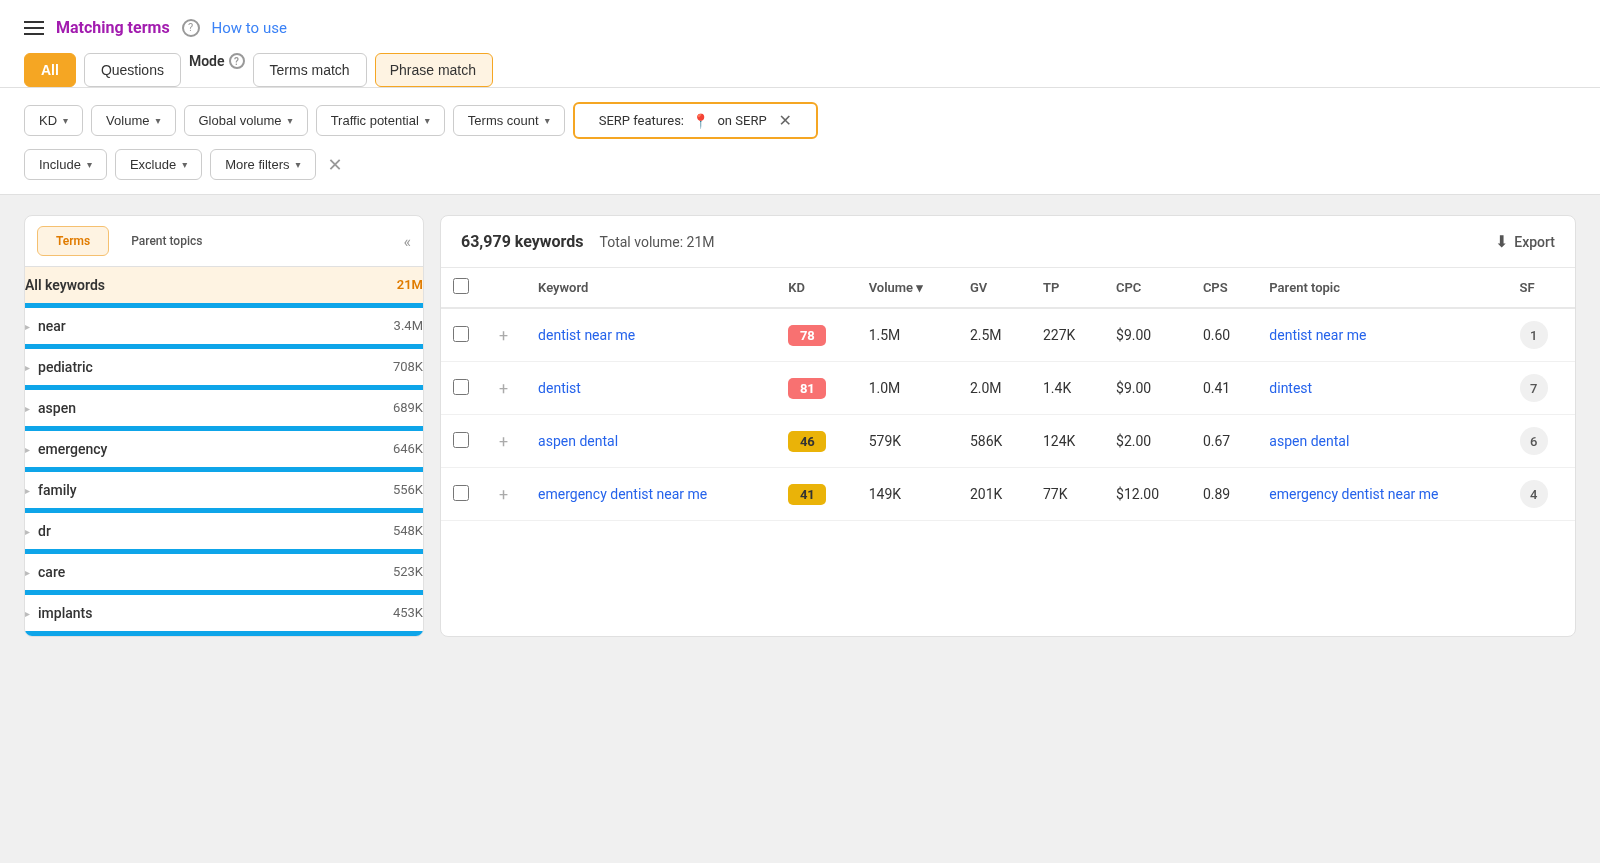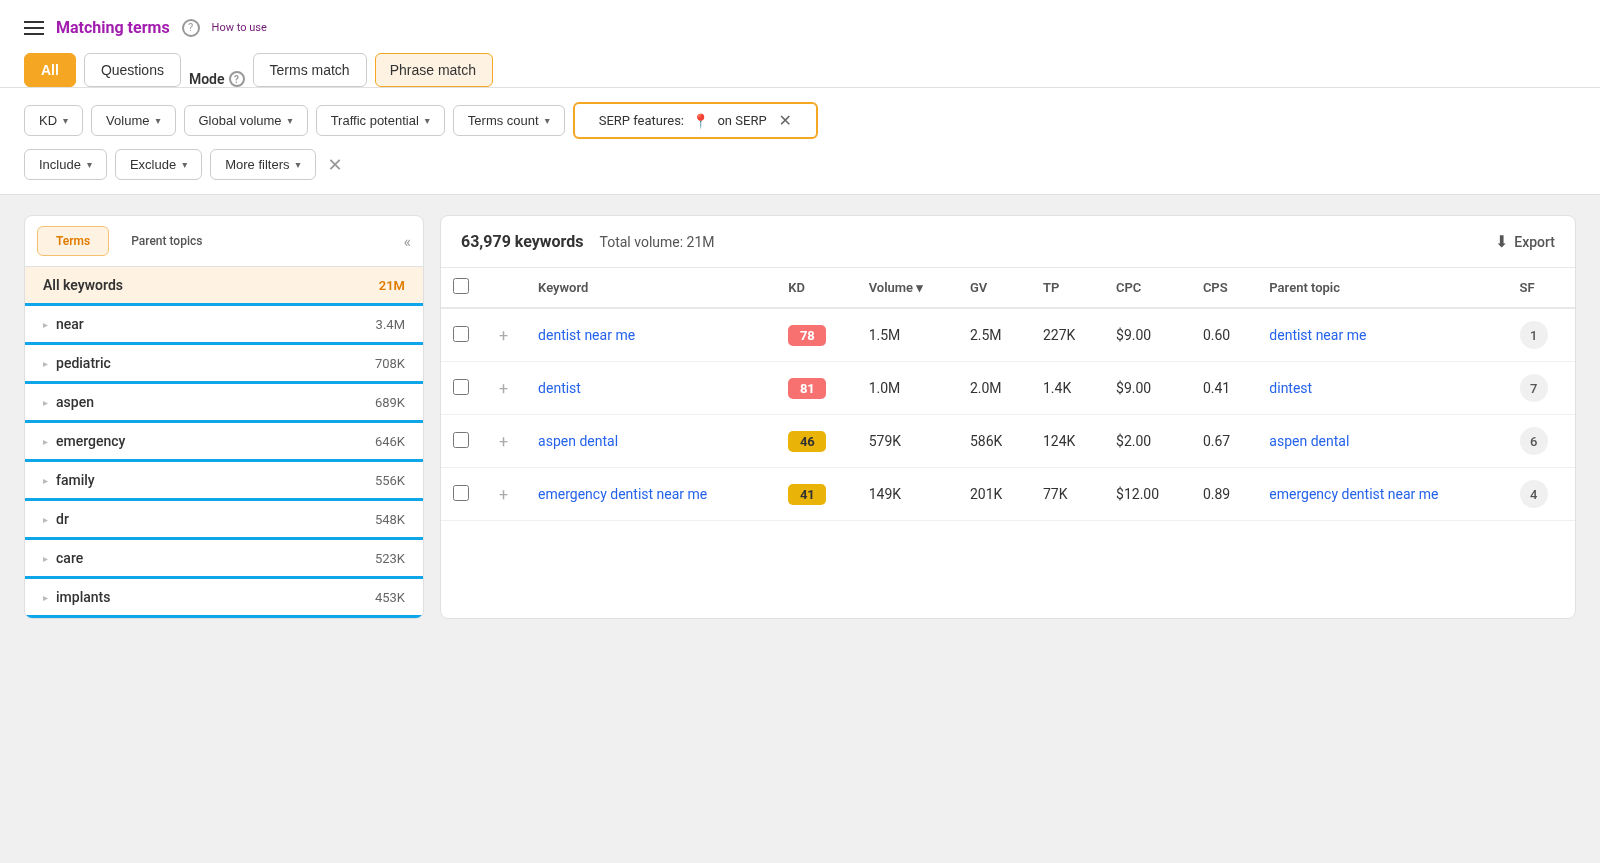--- a/index.html
+++ b/index.html
@@ -7,24 +7,24 @@
 
     .app-container { background: #f0f0f0; min-height: 863px; }
 
     
     .header { background: #fff; padding: 18px 24px 0 24px; border-bottom: 1px solid #e0e0e0; }
     .header-top { display: flex; align-items: center; gap: 12px; margin-bottom: 16px; }
     .menu-icon { cursor: pointer; display: flex; flex-direction: column; gap: 4px; }
     .menu-icon span { display: block; width: 20px; height: 2px; background: #333; }
     .page-title { font-size: 16px; font-weight: 700; color: #a21caf; }
     .help-icon { width: 18px; height: 18px; border-radius: 50%; border: 2px solid #999; display: flex; align-items: center; justify-content: center; font-size: 11px; color: #999; cursor: pointer; }
-    .how-to-use { color: #701a75; font-size: 11px; cursor: pointer; }
-
-    
-    .tabs-row { display: flex; align-items: flex-end; gap: 8px; padding-bottom: 0; }
+    .how-to-use { color: #3b82f6; font-size: 15px; cursor: pointer; }
+
+    
+    .tabs-row { display: flex; align-items: flex-start; gap: 8px; padding-bottom: 0; }
     .tab-btn { padding: 8px 16px; border: 1px solid #ccc; border-radius: 6px; background: #fff; cursor: pointer; font-size: 14px; color: #333; }
     .tab-btn.active { background: #f5a623; border-color: #f5a623; color: #fff; font-weight: 600; }
     .tab-btn.active-outline { background: #fef3e2; border-color: #f5a623; color: #333; font-weight: 500; padding-left: 14px; }
     .mode-label { font-size: 14px; font-weight: 600; color: #333; display: flex; align-items: center; gap: 4px; }
 
     
     .filters-section { background: #fff; padding: 14px 24px; border-bottom: 1px solid #e0e0e0; }
     .filters-row { display: flex; align-items: center; gap: 8px; margin-bottom: 10px; flex-wrap: wrap; }
     .filter-btn { padding: 7px 14px; border: 1px solid #ccc; border-radius: 6px; background: #fff; cursor: pointer; font-size: 13px; color: #333; display: flex; align-items: center; gap: 6px; white-space: nowrap; }
     .filter-btn .arrow { font-size: 10px; color: #666; }
@@ -36,21 +36,21 @@
     
     .main-content { display: flex; gap: 0; padding: 20px 24px; gap: 16px; }
 
     
     .sidebar { width: 400px; flex-shrink: 0; background: #fff; border-radius: 8px; overflow: hidden; border: 1px solid #e0e0e0; }
     .sidebar-tabs { display: flex; align-items: center; border-bottom: 1px solid #e0e0e0; padding: 10px 12px; gap: 4px; }
     .sidebar-tab { padding: 7px 18px; border-radius: 6px; cursor: pointer; font-size: 12px; font-weight: 500; color: #555; }
     .sidebar-tab.active { background: #fef3e2; color: #e07b00; font-weight: 600; border: 1px solid #f5c070; }
     .sidebar-collapse { margin-left: auto; color: #999; cursor: pointer; font-size: 16px; }
     .sidebar-list { }
-    .sidebar-item { display: flex; align-items: center; justify-content: space-between; padding: 10px 18px; cursor: pointer; border-bottom: 3px solid #0ea5e9; }
+    .sidebar-item { display: flex; justify-content: space-between; padding: 10px 0; cursor: pointer; border-bottom: 5px solid #0ea5e9; }
     .sidebar-item.selected { background: #fef3e2; }
     .sidebar-item-label { display: flex; align-items: center; gap: 8px; font-size: 14px; color: #333; font-weight: 500; }
     .sidebar-item-label.all-kw { font-weight: 600; color: #333; }
     .sidebar-arrow { color: #bbb; font-size: 10px; }
     .sidebar-count { font-size: 13px; color: #666; }
     .sidebar-count.selected { color: #e07b00; font-weight: 600; }
 
     
     .table-area { flex: 1; background: #fff; border-radius: 8px; border: 1px solid #e0e0e0; overflow: hidden; }
     .table-header-bar { display: flex; align-items: center; justify-content: space-between; padding: 16px 20px; border-bottom: 1px solid #e8e8e8; }

